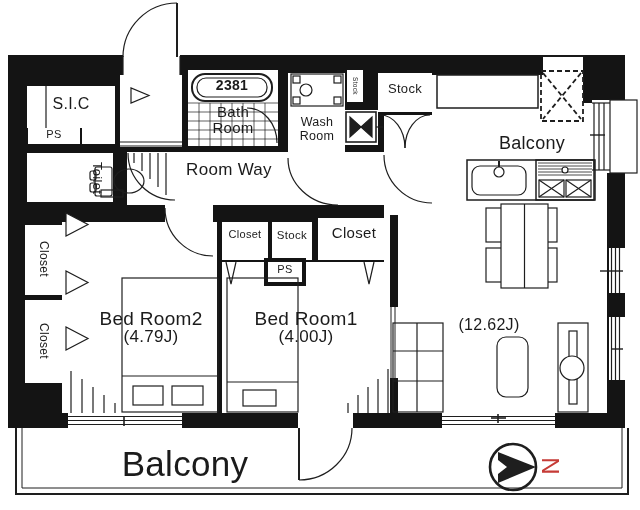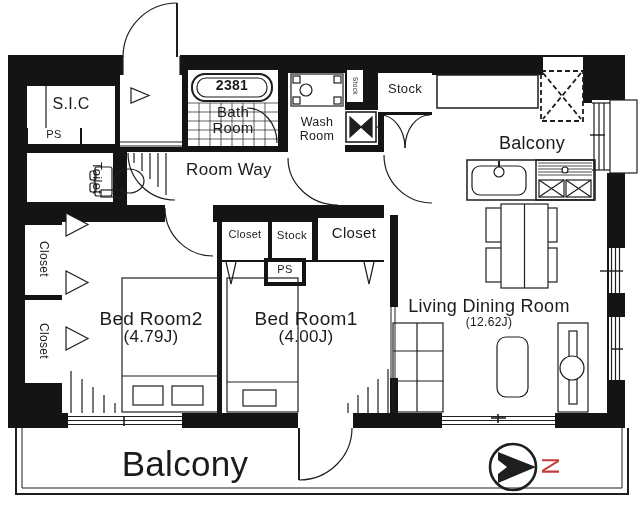--- a/index.html
+++ b/index.html
@@ -275,18 +275,17 @@
   <div class="lbl" style="left:472px;top:134px;width:120px;font-size:18px">Balcony</div>
   <div class="lbl" style="left:169px;top:161px;width:120px;font-size:17px">Room Way</div>
   <div class="lbl" style="left:222px;top:229px;width:46px;font-size:11px">Closet</div>
   <div class="lbl" style="left:272px;top:229px;width:40px;font-size:11.5px">Stock</div>
   <div class="lbl" style="left:318px;top:225px;width:72px;font-size:15px">Closet</div>
   <div class="lbl" style="left:268px;top:264px;width:34px;font-size:11px">PS</div>
   <div class="lbl" style="left:76px;top:309px;width:150px;font-size:19px">Bed Room2</div>
   <div class="lbl" style="left:76px;top:328px;width:150px;font-size:17px">(4.79J)</div>
   <div class="lbl" style="left:231px;top:309px;width:150px;font-size:19px">Bed Room1</div>
   <div class="lbl" style="left:231px;top:328px;width:150px;font-size:17px">(4.00J)</div>
-  <div class="lbl" style="left:389px;top:297px;width:200px;font-size:18px">Living Dining Room</div>
-  <div class="lbl" style="left:389px;top:316px;width:200px;font-size:12px">(12.62J)</div>
+  <div class="lbl" style="left:389px;top:316px;width:200px;font-size:16px">(12.62J)</div>
   <div class="lbl" style="left:85px;top:445px;width:200px;font-size:35px">Balcony</div>
   <div class="lbl rot north" style="left:536px;top:452px;width:28px;height:28px;font-size:24px;line-height:28px">N</div>
 
 </div>
 
 </body></html>

